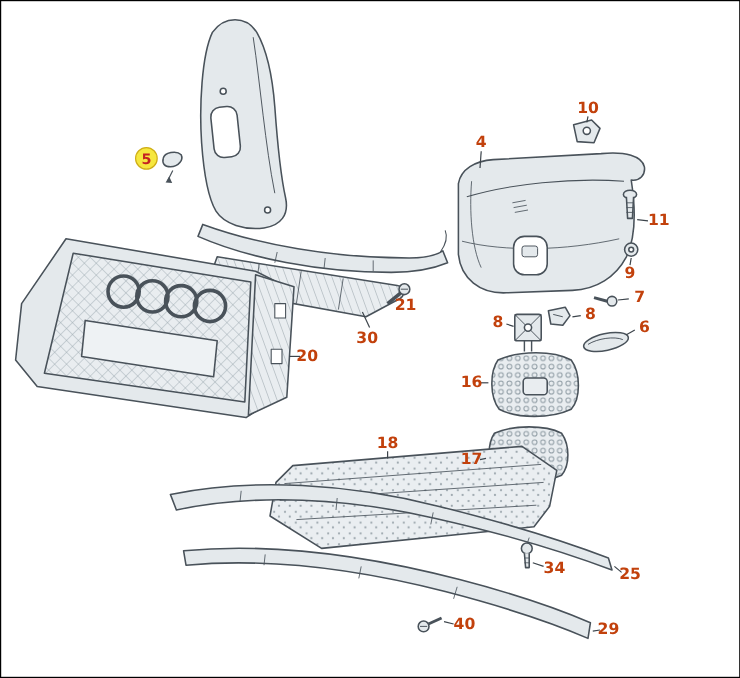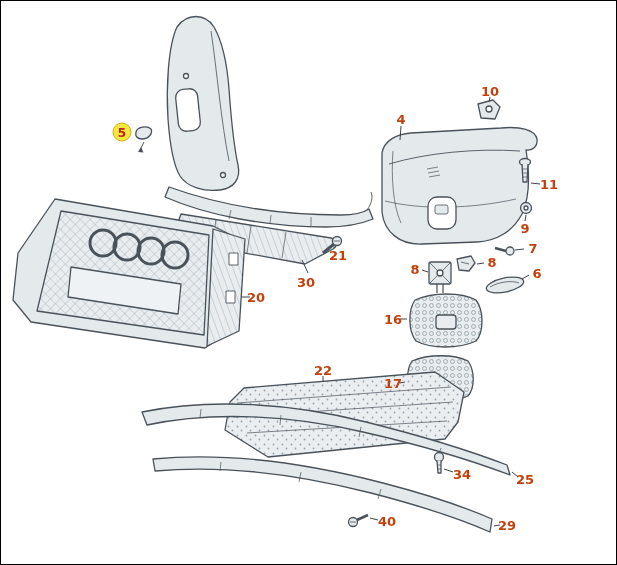--- a/index.html
+++ b/index.html
@@ -222,19 +222,19 @@
   <div class="lbl" style="left:524px;top:227px">9</div>
   <div class="lbl" style="left:532px;top:247px">7</div>
   <div class="lbl" style="left:491px;top:261px">8</div>
   <div class="lbl" style="left:536px;top:272px">6</div>
   <div class="lbl" style="left:414px;top:268px">8</div>
   <div class="lbl" style="left:337px;top:254px">21</div>
   <div class="lbl" style="left:305px;top:281px">30</div>
   <div class="lbl" style="left:255px;top:296px">20</div>
   <div class="lbl" style="left:392px;top:318px">16</div>
   <div class="lbl" style="left:392px;top:382px">17</div>
-  <div class="lbl" style="left:322px;top:369px">22</div>
+  <div class="lbl" style="left:322px;top:369px">18</div>
   <div class="lbl" style="left:461px;top:473px">34</div>
   <div class="lbl" style="left:524px;top:478px">25</div>
   <div class="lbl" style="left:386px;top:520px">40</div>
   <div class="lbl" style="left:506px;top:524px">29</div>
 
 </div>
 
 </body></html>

